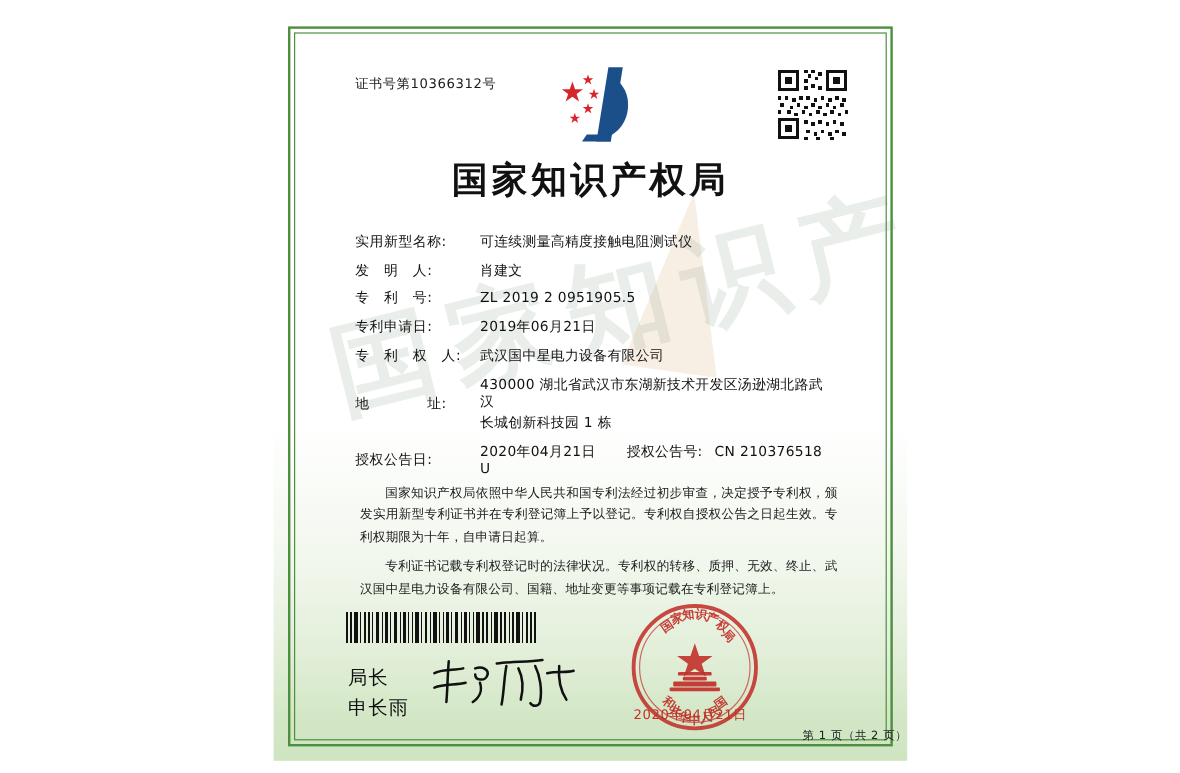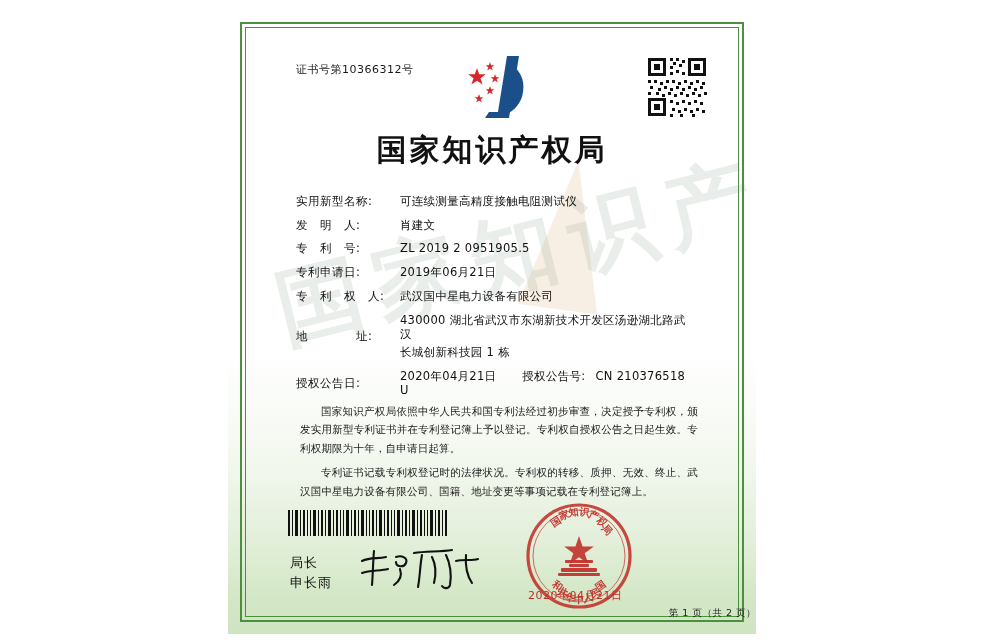--- a/index.html
+++ b/index.html
@@ -194,21 +194,21 @@
     top: 500px;
     width: 160px;
     height: 26px;
   }
 
   
   .sig-labels {
     position: absolute;
     left: 62px;
     top: 543px;
-    font-size: 13px;
+    font-size: 16px;
     line-height: 1.55;
     color: #111;
     letter-spacing: 1px;
   }
   .sig-script {
     position: absolute;
     left: 128px;
     top: 537px;
     width: 130px;
     height: 44px;

